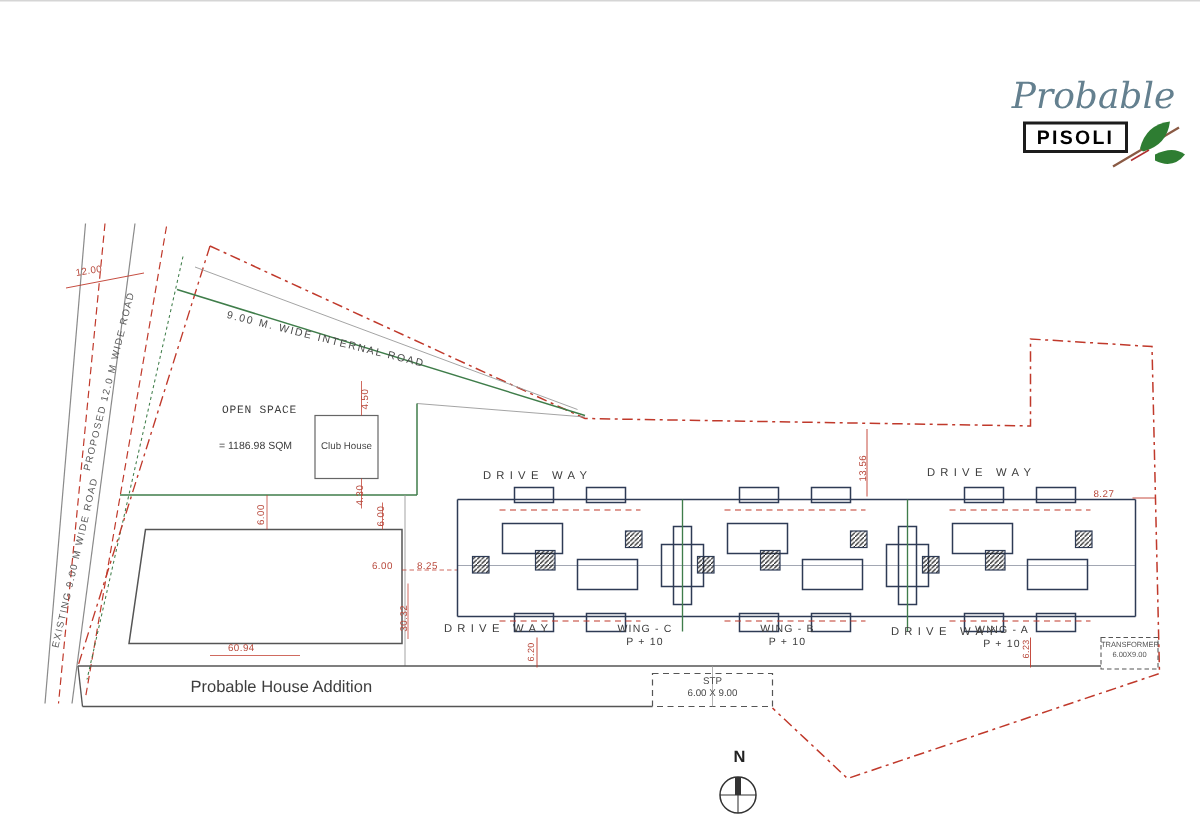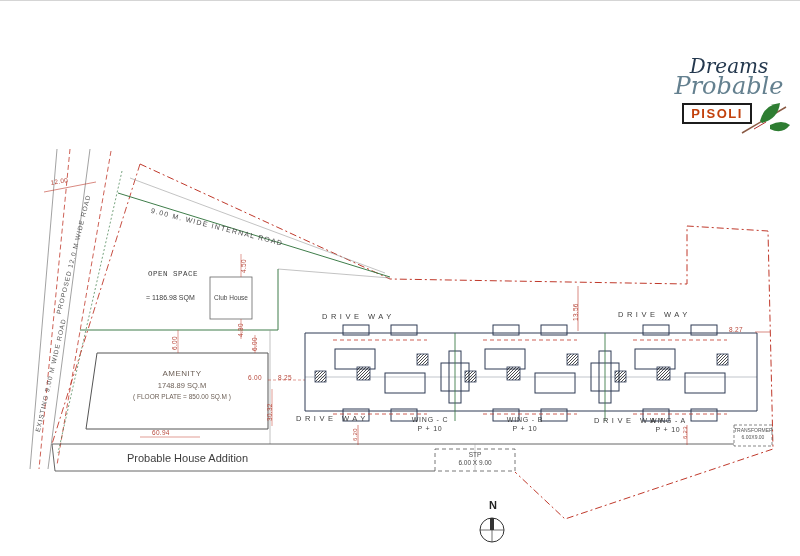--- a/index.html
+++ b/index.html
@@ -7,21 +7,21 @@
         font-family:"Liberation Sans",sans-serif;border-top:1px solid #d5d5d5;}
   .abs{position:absolute;white-space:nowrap;}
   .title{font-size:17px;font-weight:700;color:#2b2b33;letter-spacing:.5px;text-align:center;}
   .plan{position:absolute;left:0;top:0;width:800px;height:556px;}
   
   .logo{position:absolute;left:664px;top:54px;width:130px;text-align:center;}
   .logo-dreams{font-family:"DejaVu Serif",serif;font-style:italic;font-size:20px;color:#24384e;line-height:22px;}
   .logo-wisteria{font-family:"DejaVu Serif",serif;font-style:italic;font-size:24px;color:#64808f;line-height:24px;margin-top:-3px;}
   .logo-row{position:relative;margin-top:5px;height:30px;}
   .pisoli{display:inline-block;border:2px solid #1c1c1c;padding:1px 7px;font-size:13px;font-weight:700;
-          letter-spacing:1.5px;color:#c2410c;background:#fff;position:relative;left:-12px;text-align:right;}
+          letter-spacing:1.5px;color:#000000;background:#fff;position:relative;left:-12px;text-align:right;}
   .leafsvg{position:absolute;right:2px;top:-8px;}
   
   .lbl{color:#3d3d3d;}
   .drive{font-size:7.5px;letter-spacing:3.5px;color:#3d3d3d;}
   .wing{font-size:7px;line-height:9px;letter-spacing:.8px;color:#3d3d3d;text-align:center;width:60px;}
   .dim{font-size:6.5px;color:#b8493c;letter-spacing:.3px;}
   .rot{transform-origin:0 0;transform:rotate(-90deg);}
   .roadlbl{font-size:6.5px;letter-spacing:1px;color:#5a5a5a;transform-origin:0 0;}
   .amenity-text{width:164px;text-align:center;color:#6b5e55;}
   .amenity-text .l1{font-size:8px;letter-spacing:.5px;}
@@ -167,46 +167,40 @@
     <g fill="none" stroke="#333" stroke-width="1">
       <circle cx="492" cy="529" r="12"></circle>
       <line x1="480" y1="529" x2="504" y2="529" stroke-width="0.7"></line>
       <line x1="492" y1="517" x2="492" y2="541" stroke-width="0.7"></line>
       <rect x="490" y="517" width="4" height="12" fill="#333" stroke="none"></rect>
     </g>
   </svg>
 
 
   <div class="logo">
-    <div class="logo-dreams">Dreams</div>
     <div class="logo-wisteria">Probable</div>
     <div class="logo-row">
       <span class="pisoli">PISOLI</span>
       <svg class="leafsvg" width="52" height="42" viewBox="0 0 52 42">
         <line x1="2" y1="38" x2="46" y2="12" stroke="#8a5a44" stroke-width="1.5"></line>
         <path d="M20,26 Q24,10 40,8 Q38,24 22,28 Z" fill="#2e7d32"></path>
         <path d="M30,30 Q42,24 50,30 Q42,40 30,34 Z" fill="#2e7d32"></path>
         <line x1="14" y1="34" x2="26" y2="27" stroke="#b03030" stroke-width="1"></line>
       </svg>
     </div>
   </div>
 
   <div class="abs roadlbl" style="left:34px;top:430px;transform:rotate(-77deg);">EXISTING 9.00 M WIDE ROAD</div>
   <div class="abs roadlbl" style="left:55px;top:312px;transform:rotate(-76deg);">PROPOSED 12.0 M WIDE ROAD</div>
   <div class="abs roadlbl" style="left:152px;top:206px;transform:rotate(14deg);font-size:7px;color:#4a4a4a;letter-spacing:1.3px;">9.00  M.  WIDE INTERNAL ROAD</div>
 
   <div class="abs lbl" style="left:148px;top:269px;font-size:7.5px;letter-spacing:.5px;font-family:Liberation Mono, monospace;">OPEN SPACE</div>
   <div class="abs lbl" style="left:146px;top:293px;font-size:7px;">= 1186.98 SQM</div>
   <div class="abs boxtxt" style="left:210px;top:293px;width:42px;font-size:6.5px;">Club House</div>
 
-  <div class="abs amenity-text" style="left:100px;top:368px;">
-    <div class="l1">AMENITY</div>
-    <div class="l2">1748.89 SQ.M</div>
-    <div class="l3">( FLOOR PLATE = 850.00 SQ.M )</div>
-  </div>
 
   <div class="abs drive" style="left:322px;top:311px;">DRIVE WAY</div>
   <div class="abs drive" style="left:618px;top:309px;">DRIVE WAY</div>
   <div class="abs drive" style="left:296px;top:413px;">DRIVE WAY</div>
   <div class="abs drive" style="left:594px;top:415px;">DRIVE WAY</div>
 
   <div class="abs wing" style="left:400px;top:414px;">
     <div>WING - C</div>
     <div>P + 10</div>
   </div>

